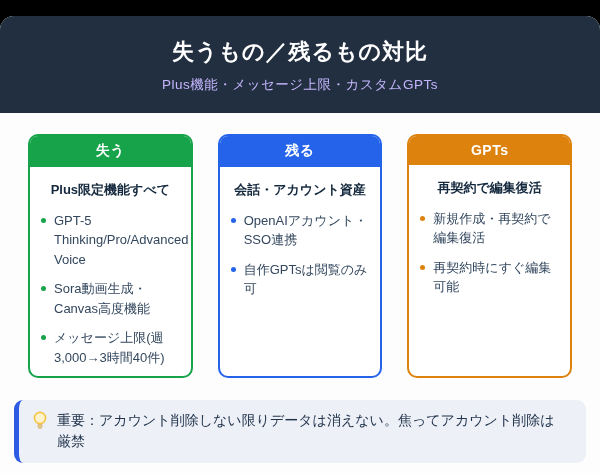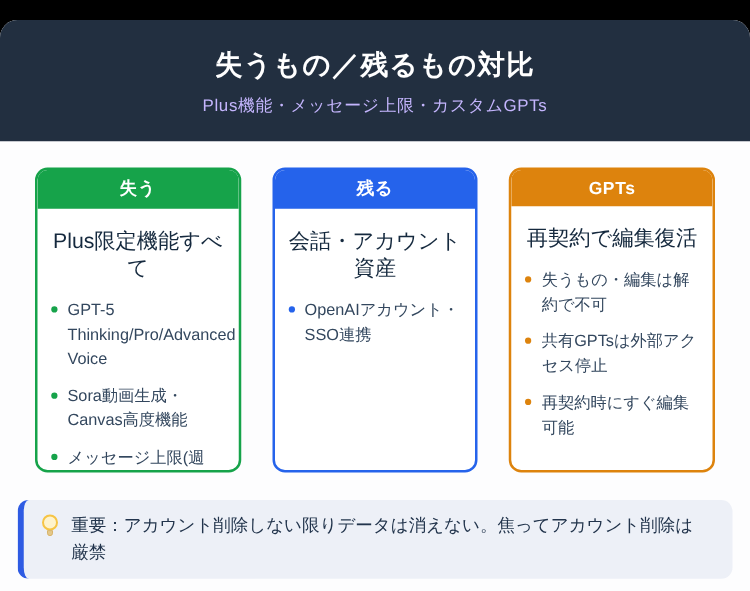--- a/index.html
+++ b/index.html
@@ -35,21 +35,21 @@
     border-radius: 10px; overflow: hidden;
     display: flex; flex-direction: column;
   }
   .card-band {
     background: var(--accent, #888); color: #FFFFFF;
     font-weight: 700; font-size: 14px; text-align: center;
     padding: 6px 4px 7px 4px; letter-spacing: 0.5px;
   }
   .card-content { padding: 10px 11px 8px 11px; }
   .card-title {
-    color: #15293E; font-weight: 400; font-size: 17px; line-height: 1.3;
+    color: #15293E; font-weight: 700; font-size: 13px; line-height: 1.3;
     text-align: center; margin: 5px 0 12px 0;
   }
   .bullets { list-style: none; }
   .bullets li {
     display: flex; gap: 8px; margin-bottom: 10px;
     font-size: 13px; line-height: 1.5; color: #33475E;
   }
   .dot {
     flex: 0 0 auto; width: 5px; height: 5px; border-radius: 50%;
     background: var(--accent, #888); margin-top: 7px;
@@ -101,36 +101,36 @@
 
       <div class="card" style="--accent: #2563EB;">
         <div class="card-band">残る</div>
         <div class="card-content">
           <div class="card-title">会話・アカウント資産</div>
           <ul class="bullets">
             <li>
                 <span class="dot"></span>
                 <span>OpenAIアカウント・SSO連携</span>
               </li>
+            <li>
+                <span class="dot"></span>
+                <span>自作GPTsは閲覧のみ可</span>
+              </li>
           </ul>
         </div>
       </div>
 
       <div class="card" style="--accent: #DD830D;">
         <div class="card-band">GPTs</div>
         <div class="card-content">
           <div class="card-title">再契約で編集復活</div>
           <ul class="bullets">
             <li>
                 <span class="dot"></span>
-                <span>失うもの・編集は解約で不可</span>
-              </li>
-            <li>
-                <span class="dot"></span>
-                <span>共有GPTsは外部アクセス停止</span>
+                <span>新規作成・再契約で編集復活</span>
               </li>
             <li>
                 <span class="dot"></span>
                 <span>再契約時にすぐ編集可能</span>
               </li>
           </ul>
         </div>
       </div>
 
     </div>

